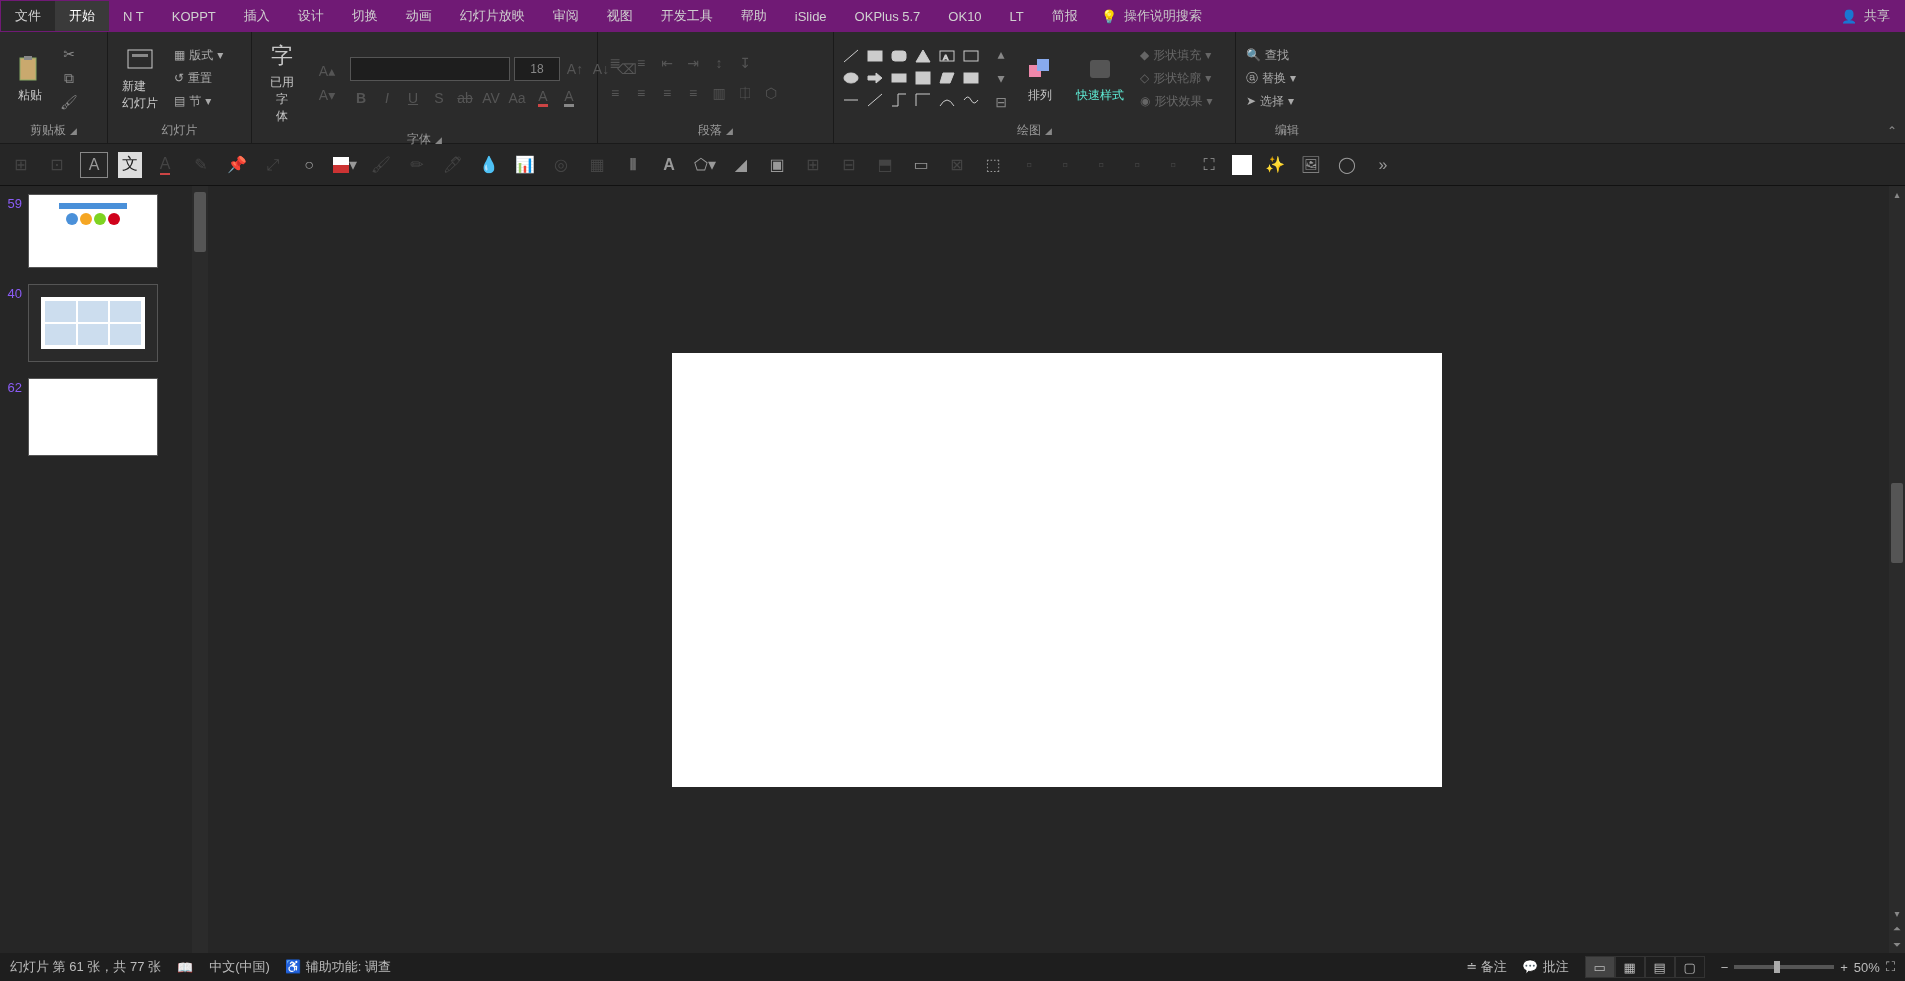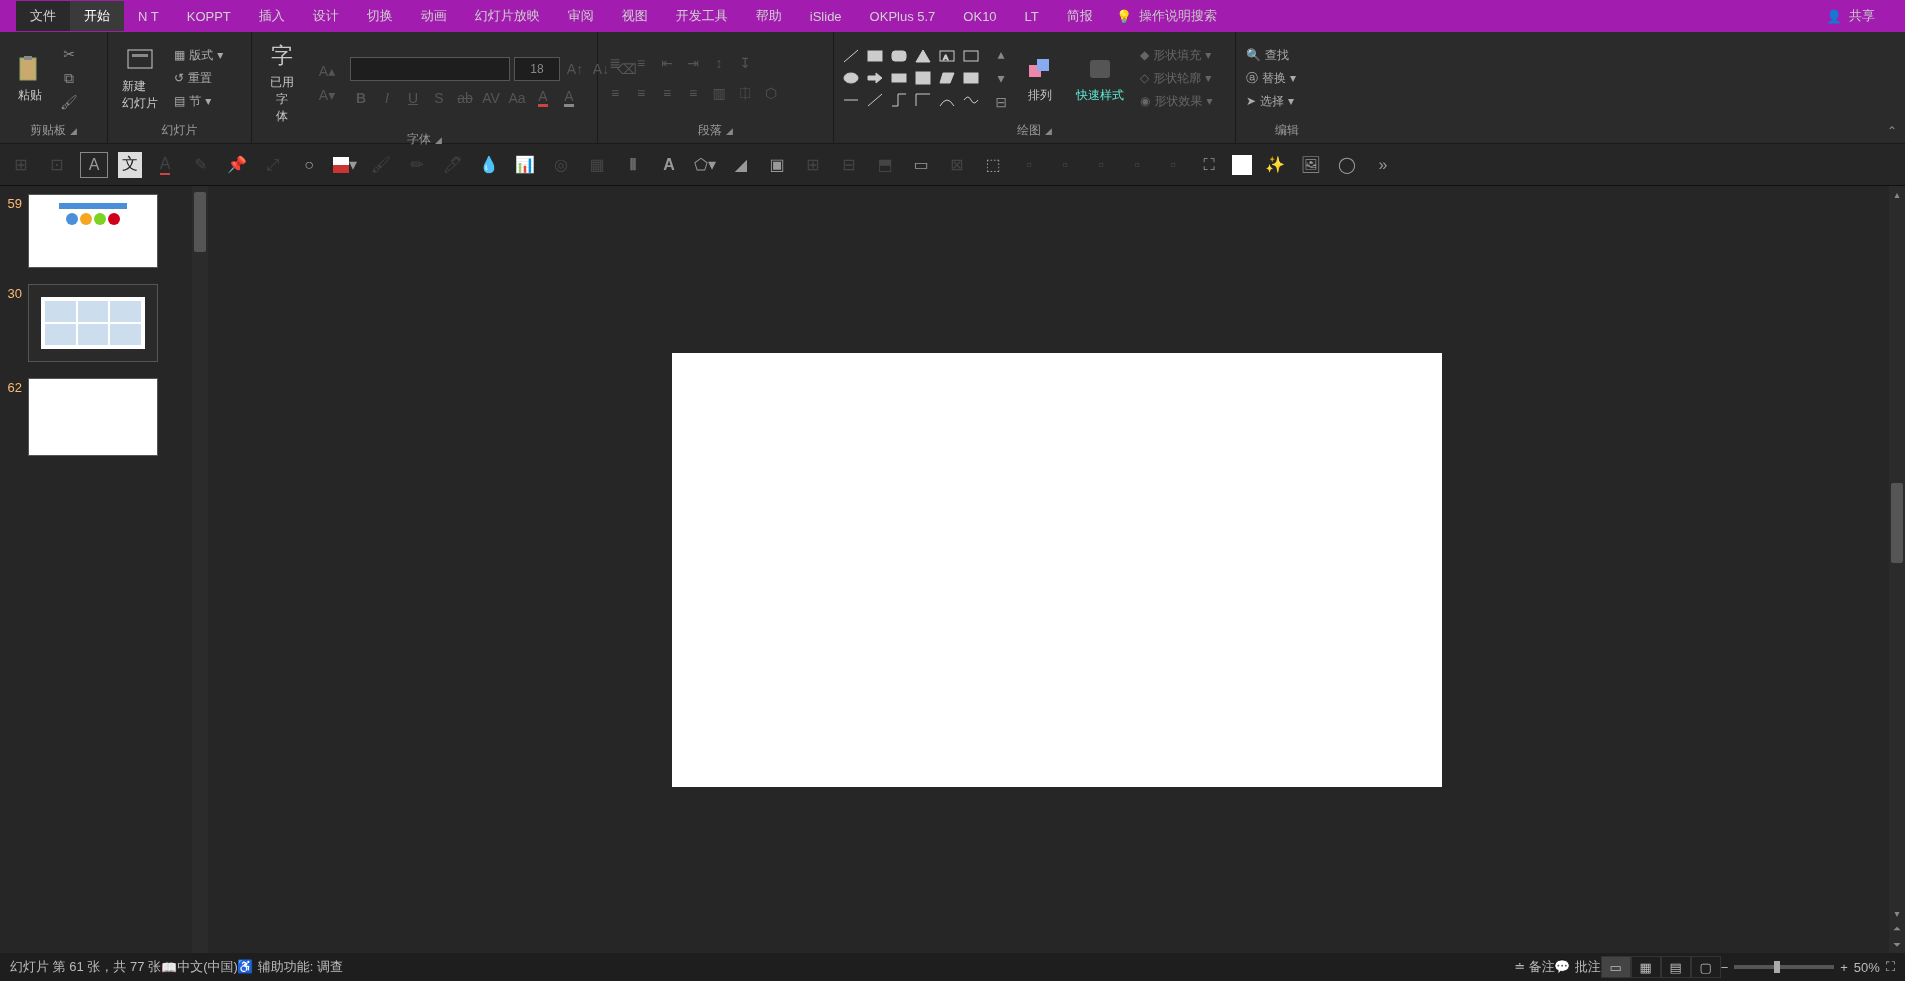--- a/index.html
+++ b/index.html
@@ -1,19 +1,19 @@
 <!DOCTYPE html>
 <html><head>
 <meta charset="utf-8">
 <style>
 * { margin: 0; padding: 0; box-sizing: border-box; font-family: "Microsoft YaHei", sans-serif; }
 body { background: #1e1e1e; color: #c8c8c8; overflow: hidden; width: 1905px; height: 981px; }
 
 
-.menubar { height: 32px; background: #a21caf; display: flex; align-items: center; padding: 0 16px; }
+.menubar { height: 32px; background: #701a75; display: flex; align-items: center; padding: 0 1px; }
 .menubar .tab { padding: 6px 14px; font-size: 13px; cursor: pointer; color: #d0d0d0; }
 .menubar .tab.file { background: #2a2a2a; }
 .menubar .tab.active { background: #3a3a3a; color: #fff; }
 .menubar .spacer { flex: 1; }
 .menubar .search { display: flex; align-items: center; gap: 6px; font-size: 13px; padding: 4px 10px; }
 .menubar .share { display: flex; align-items: center; gap: 6px; font-size: 13px; padding: 4px 14px; }
 
 
 .ribbon { height: 112px; background: #2b2b2b; display: flex; border-bottom: 1px solid #1a1a1a; }
 .group { border-right: 1px solid #1a1a1a; padding: 4px 6px 2px 6px; display: flex; flex-direction: column; }
@@ -43,39 +43,39 @@
 .quickbar { height: 42px; background: #262626; display: flex; align-items: center; padding: 0 8px; gap: 10px; border-bottom: 1px solid #111; }
 .qb { width: 26px; height: 26px; display: flex; align-items: center; justify-content: center; color: #999; cursor: pointer; }
 .qb.dis { color: #444; }
 
 
 .main { display: flex; height: calc(981px - 32px - 112px - 42px - 28px); }
 .thumbs { width: 208px; background: #262626; overflow-y: auto; position: relative; }
 .thumbs-scroll { position:absolute; right:0; top:0; width:16px; height:100%; background:#2b2b2b; }
 .thumbs-track { position:absolute; right:2px; top:6px; width:12px; height:60px; background:#555; border-radius:2px; }
 .thumb-row { display: flex; align-items: flex-start; padding: 8px 4px 8px 2px; }
-.thumb-num { width: 26px; font-size: 13px; color: #fdba74; text-align: right; padding-right: 6px; padding-top:2px; }
+.thumb-num { width: 26px; font-size: 13px; color: #8b5cf6; text-align: right; padding-right: 6px; padding-top:2px; }
 .thumb { width: 130px; height: 74px; background: #fff; border: 1px solid #555; }
 .thumb.tall { height: 78px; }
 .thumb.sel { border: 2px solid #d87a4a; }
 .thumb.dark { background:#222; }
 .thumb.grey { background:#e8e8e8; }
 .thumb-content { width:100%; height:100%; font-size:6px; }
 
 .canvas-wrap { flex: 1; background: #262626; display: flex; align-items: center; justify-content: center; position: relative; }
 .canvas { width: 770px; height: 434px; background: #fff; }
 .vscroll { position:absolute; right:0; top:0; width:16px; height:100%; background:#2b2b2b; }
 .vscroll .arrow { height:16px; display:flex;align-items:center;justify-content:center;font-size:10px;color:#888; }
 .vscroll .track { position:absolute; top:16px; bottom:48px; left:2px; right:2px; }
 .vscroll .thumb-bar { position:absolute; top:40%; left:0; right:0; height:80px; background:#555; border-radius:2px; }
 
 .cursor { position: absolute; left: 490px; top: 242px; font-size: 16px; color: #fff; pointer-events:none; }
 
 
-.statusbar { height: 28px; background: #1e1e1e; display: flex; align-items: center; padding: 0 10px; font-size: 13px; color: #bbb; }
+.statusbar { height: 28px; background: #1e1e1e; display: flex; align-items: center; padding: 0 10px; gap: 16px; font-size: 13px; color: #bbb; }
 .statusbar .spacer { flex: 1; }
 .statusbar .viewbtns { display: flex; gap: 0; }
 .statusbar .vb { width: 30px; height: 22px; display: flex; align-items: center; justify-content: center; border: 1px solid #333; cursor:pointer; }
 .statusbar .vb.active { background: #444; }
 .zoom { display: flex; align-items: center; gap: 6px; }
 .zoom .slider { width: 100px; height: 4px; background: #555; position: relative; }
 .zoom .slider .handle { position: absolute; left: 40px; top: -4px; width: 6px; height: 12px; background: #aaa; }
 
 svg { display: block; }
 </style>
@@ -471,21 +471,21 @@
             <div style="display:flex;justify-content:center;gap:2px">
               <div style="width:12px;height:12px;background:#4a90d9;border-radius:50%"></div>
               <div style="width:12px;height:12px;background:#f5a623;border-radius:50%"></div>
               <div style="width:12px;height:12px;background:#7ed321;border-radius:50%"></div>
               <div style="width:12px;height:12px;background:#d0021b;border-radius:50%"></div>
             </div>
           </div>
         </div>
     </div>
     <div class="thumb-row">
-      <div class="thumb-num">30</div>
+      <div class="thumb-num">40</div>
       <div class="thumb tall" style="background:#2a2a2a">
           <div class="thumb-content" style="padding:12px">
             <div style="background:#fff;height:100%;display:grid;grid-template-columns:1fr 1fr 1fr;gap:2px;padding:4px">
               <div style="background:#cde"></div>
               <div style="background:#cde"></div>
               <div style="background:#cde"></div>
               <div style="background:#cde"></div>
               <div style="background:#cde"></div>
               <div style="background:#cde"></div>
             </div>

